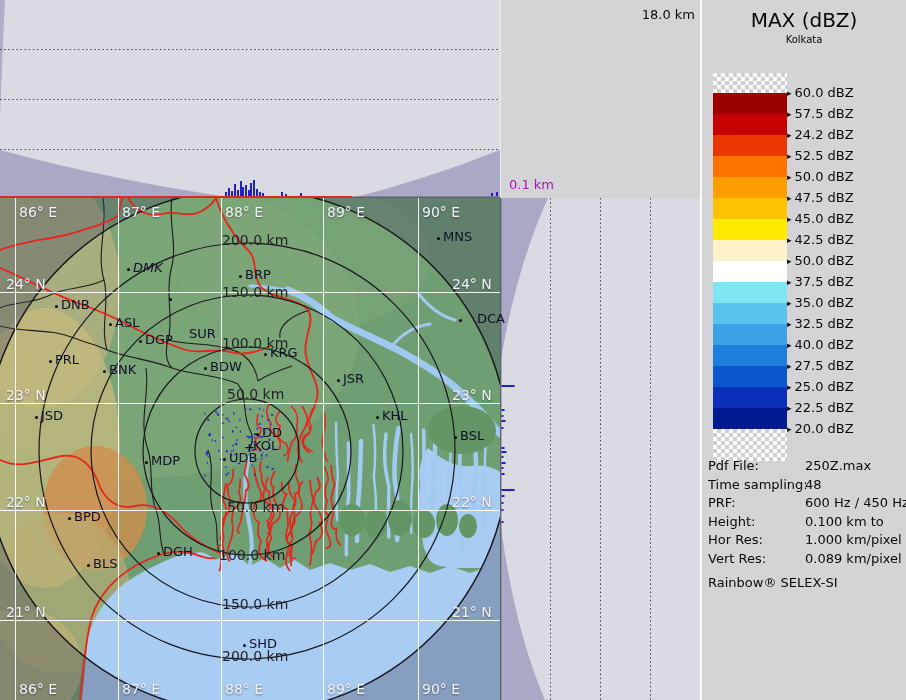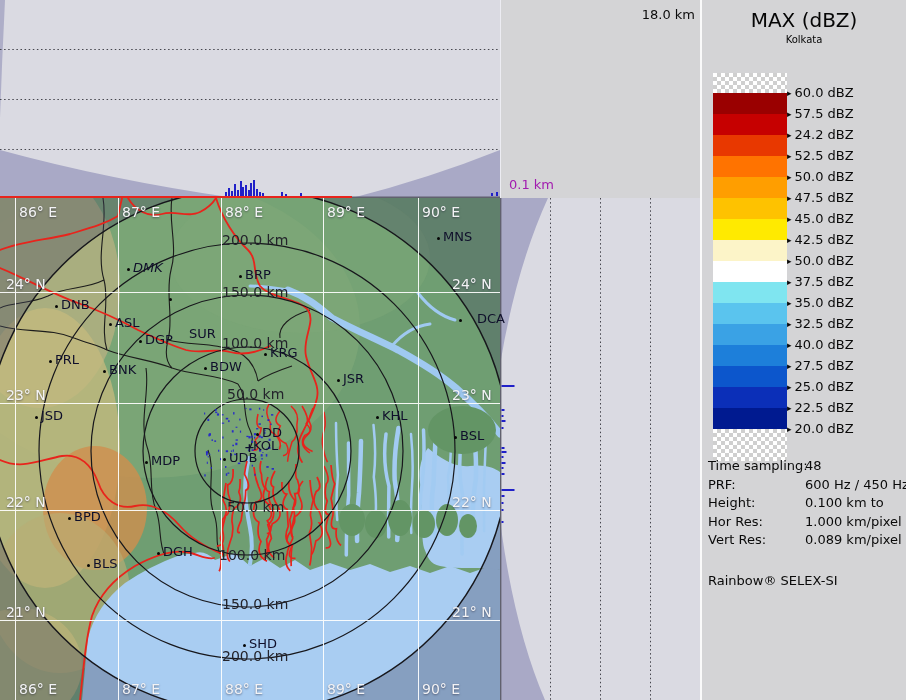--- a/index.html
+++ b/index.html
@@ -40,21 +40,21 @@
   }
   #legend-labels{position:absolute;left:85px;top:73px;width:118px;}
   .lvl{position:absolute;left:0;white-space:nowrap;font-size:13px;color:#0a0a0a;}
   .lvl .arr{font-size:9px;margin-right:3px;position:relative;top:-1px;color:#0a0a0a;}
 
   
   #metadata{position:absolute;left:6px;top:457px;right:2px;font-size:13px;color:#0a0a0a;line-height:18.6px;}
   .mrow{display:flex;}
   .ml{width:97px;flex:none;white-space:nowrap;}
   .mv{white-space:nowrap;}
-  #brand{margin-top:22px;}
+  #brand{margin-top:5px;}
 
   
   .grat{position:absolute;font-size:14px;color:#f3f3f5;text-shadow:0 1px 2px rgba(35,35,55,.55);white-space:nowrap;}
   .ringlbl{position:absolute;font-size:14px;color:#23232b;white-space:nowrap;}
   .city{position:absolute;font-size:13px;font-weight:500;color:#0f0f2b;white-space:nowrap;}
   .cdot{position:absolute;width:3px;height:3px;border-radius:50%;background:#060606;}
   .ccross{position:absolute;font-size:13px;font-weight:bold;color:#0d0d30;line-height:10px;}
 </style>
 </head>
 <body>
@@ -447,20 +447,24 @@
       <div class="lvl" style="top: 243px;"><span class="arr">▸</span><span>32.5 dBZ</span></div>
       <div class="lvl" style="top: 264px;"><span class="arr">▸</span><span>40.0 dBZ</span></div>
       <div class="lvl" style="top: 285px;"><span class="arr">▸</span><span>27.5 dBZ</span></div>
       <div class="lvl" style="top: 306px;"><span class="arr">▸</span><span>25.0 dBZ</span></div>
       <div class="lvl" style="top: 327px;"><span class="arr">▸</span><span>22.5 dBZ</span></div>
       <div class="lvl" style="top: 348px;"><span class="arr">▸</span><span>20.0 dBZ</span></div>
     </div>
   <div id="metadata">
     <div id="metadata-rows">
         <div class="mrow">
+          <div class="ml">Pdf File:</div>
+          <div class="mv">250Z.max</div>
+        </div>
+        <div class="mrow">
           <div class="ml">Time sampling:</div>
           <div class="mv">48</div>
         </div>
         <div class="mrow">
           <div class="ml">PRF:</div>
           <div class="mv">600 Hz / 450 Hz</div>
         </div>
         <div class="mrow">
           <div class="ml">Height:</div>
           <div class="mv">0.100 km to</div>

